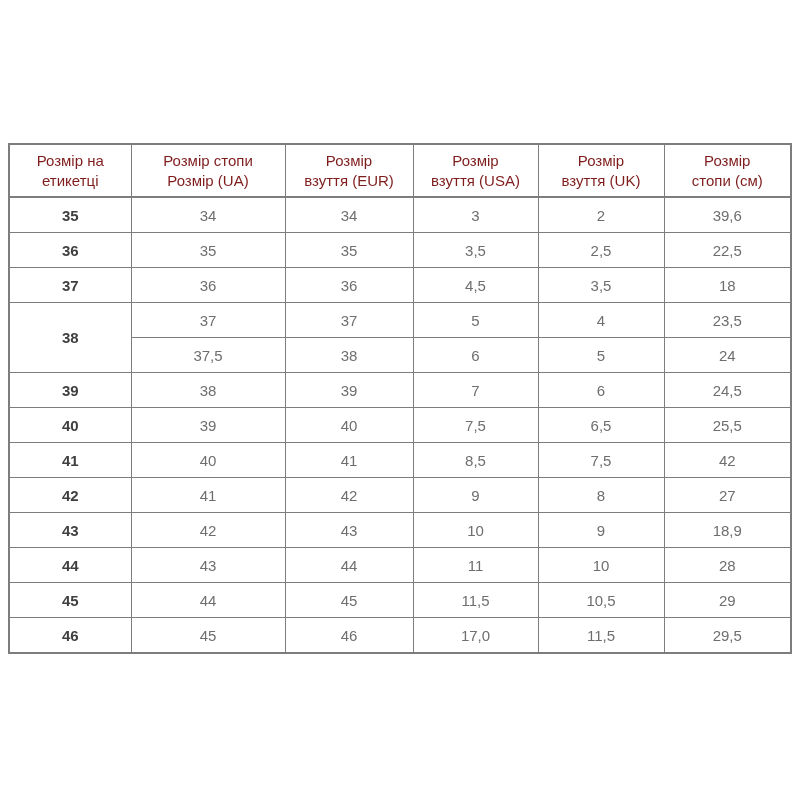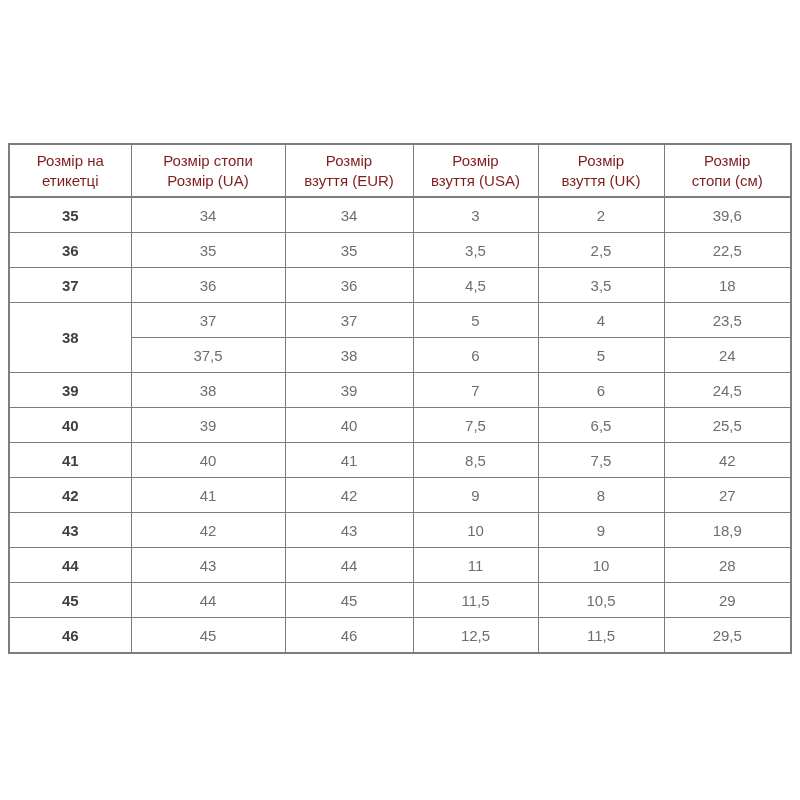--- a/index.html
+++ b/index.html
@@ -191,20 +191,20 @@
           <td>44</td>
           <td>45</td>
           <td>11,5</td>
           <td>10,5</td>
           <td>29</td>
         </tr>
         <tr>
           <td class="row-label">46</td>
           <td>45</td>
           <td>46</td>
-          <td>12,5</td>
+          <td>17,0</td>
           <td>11,5</td>
           <td>29,5</td>
         </tr>
       </tbody>
     </table>
   </div>
 </div>
 
 </body></html>

